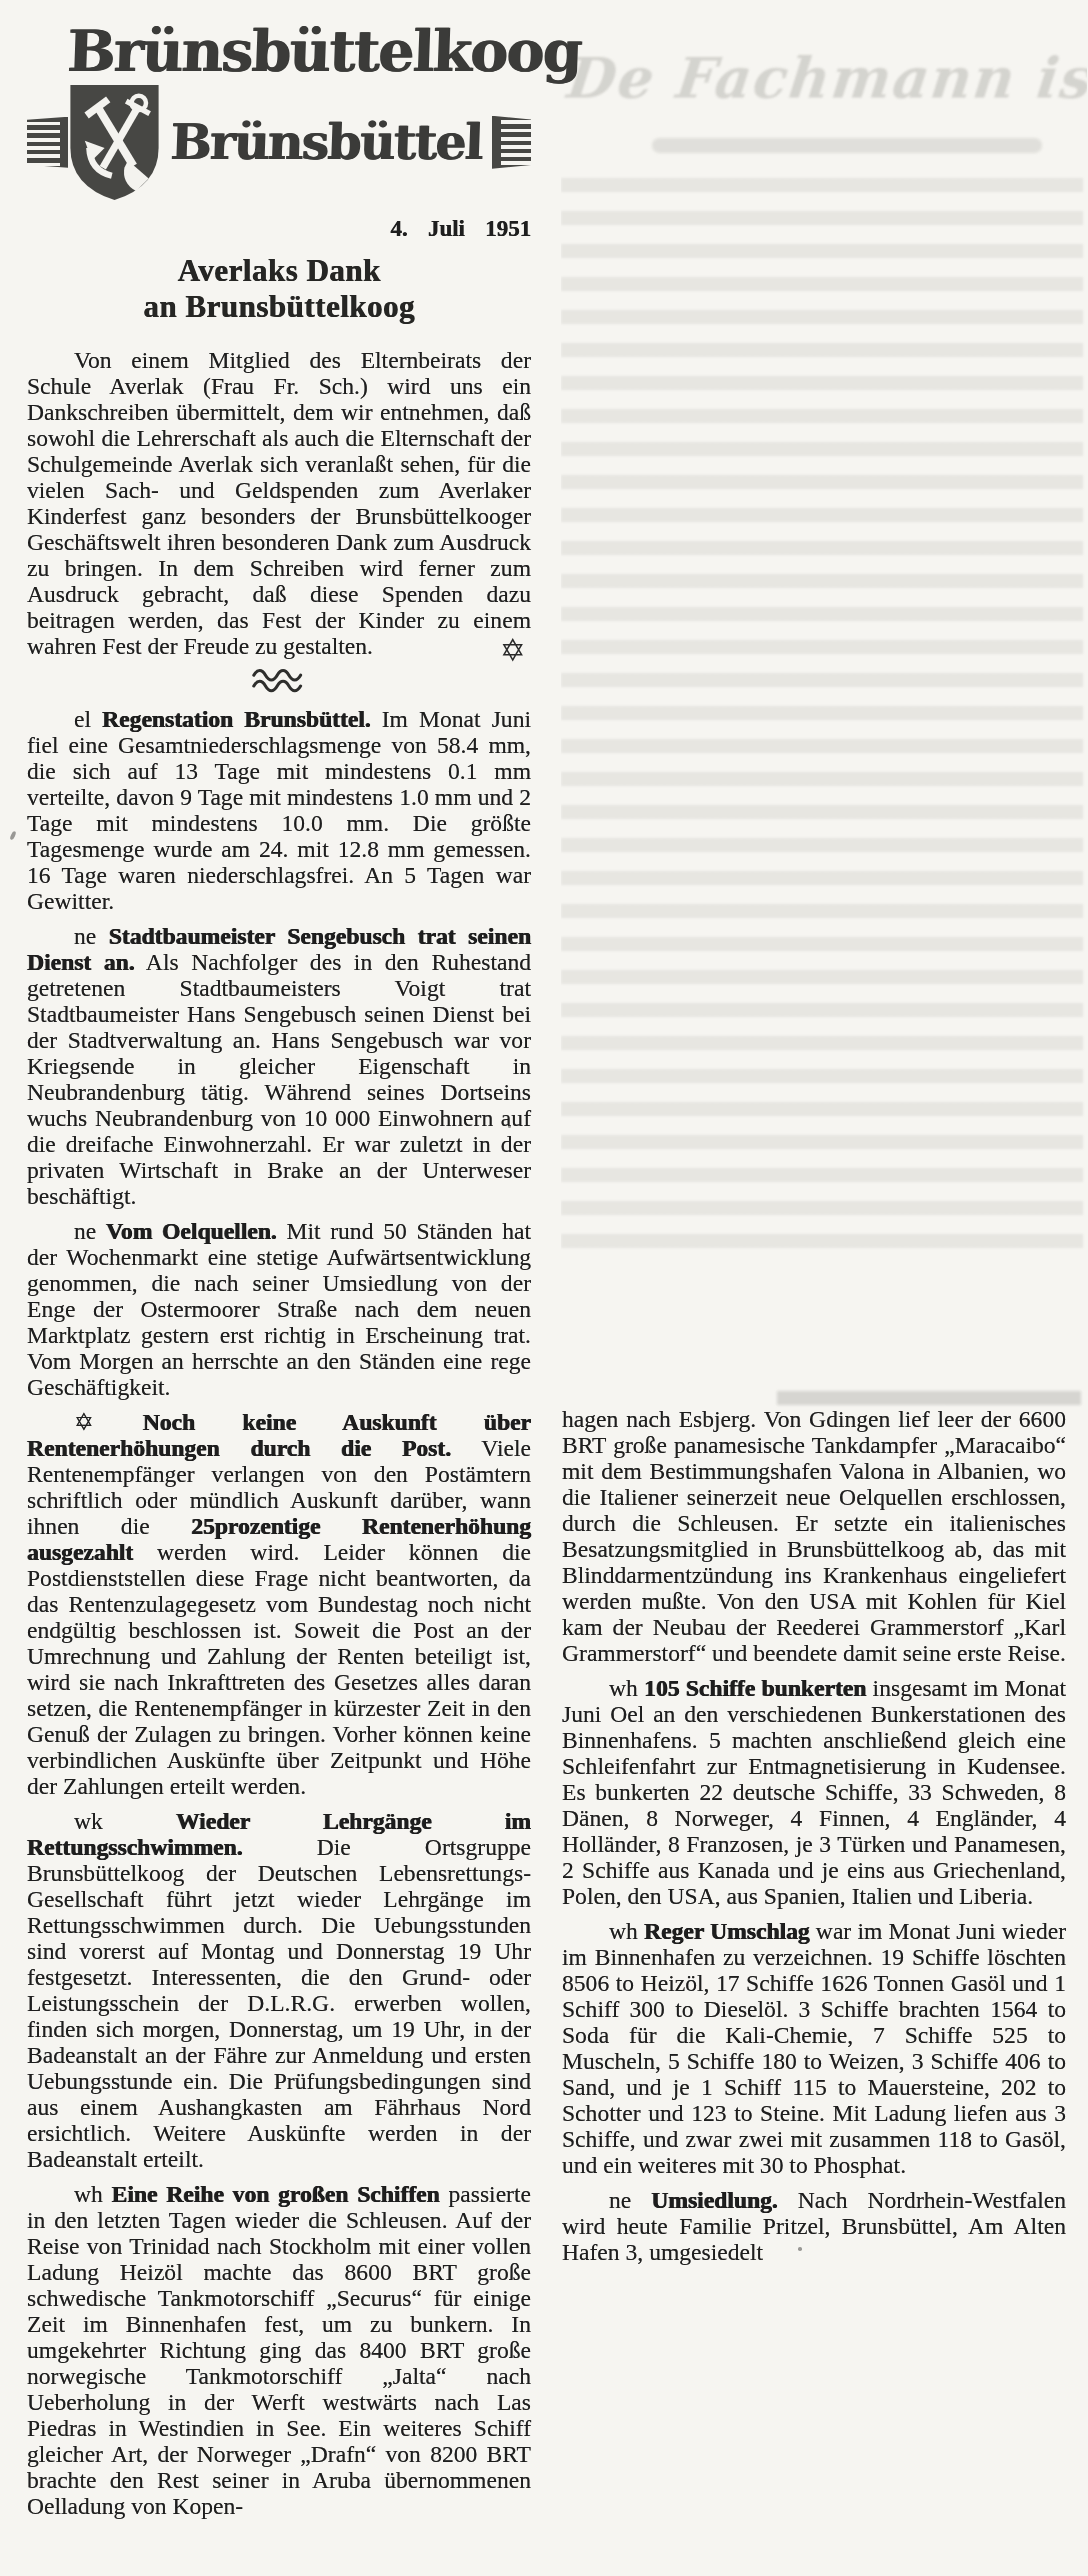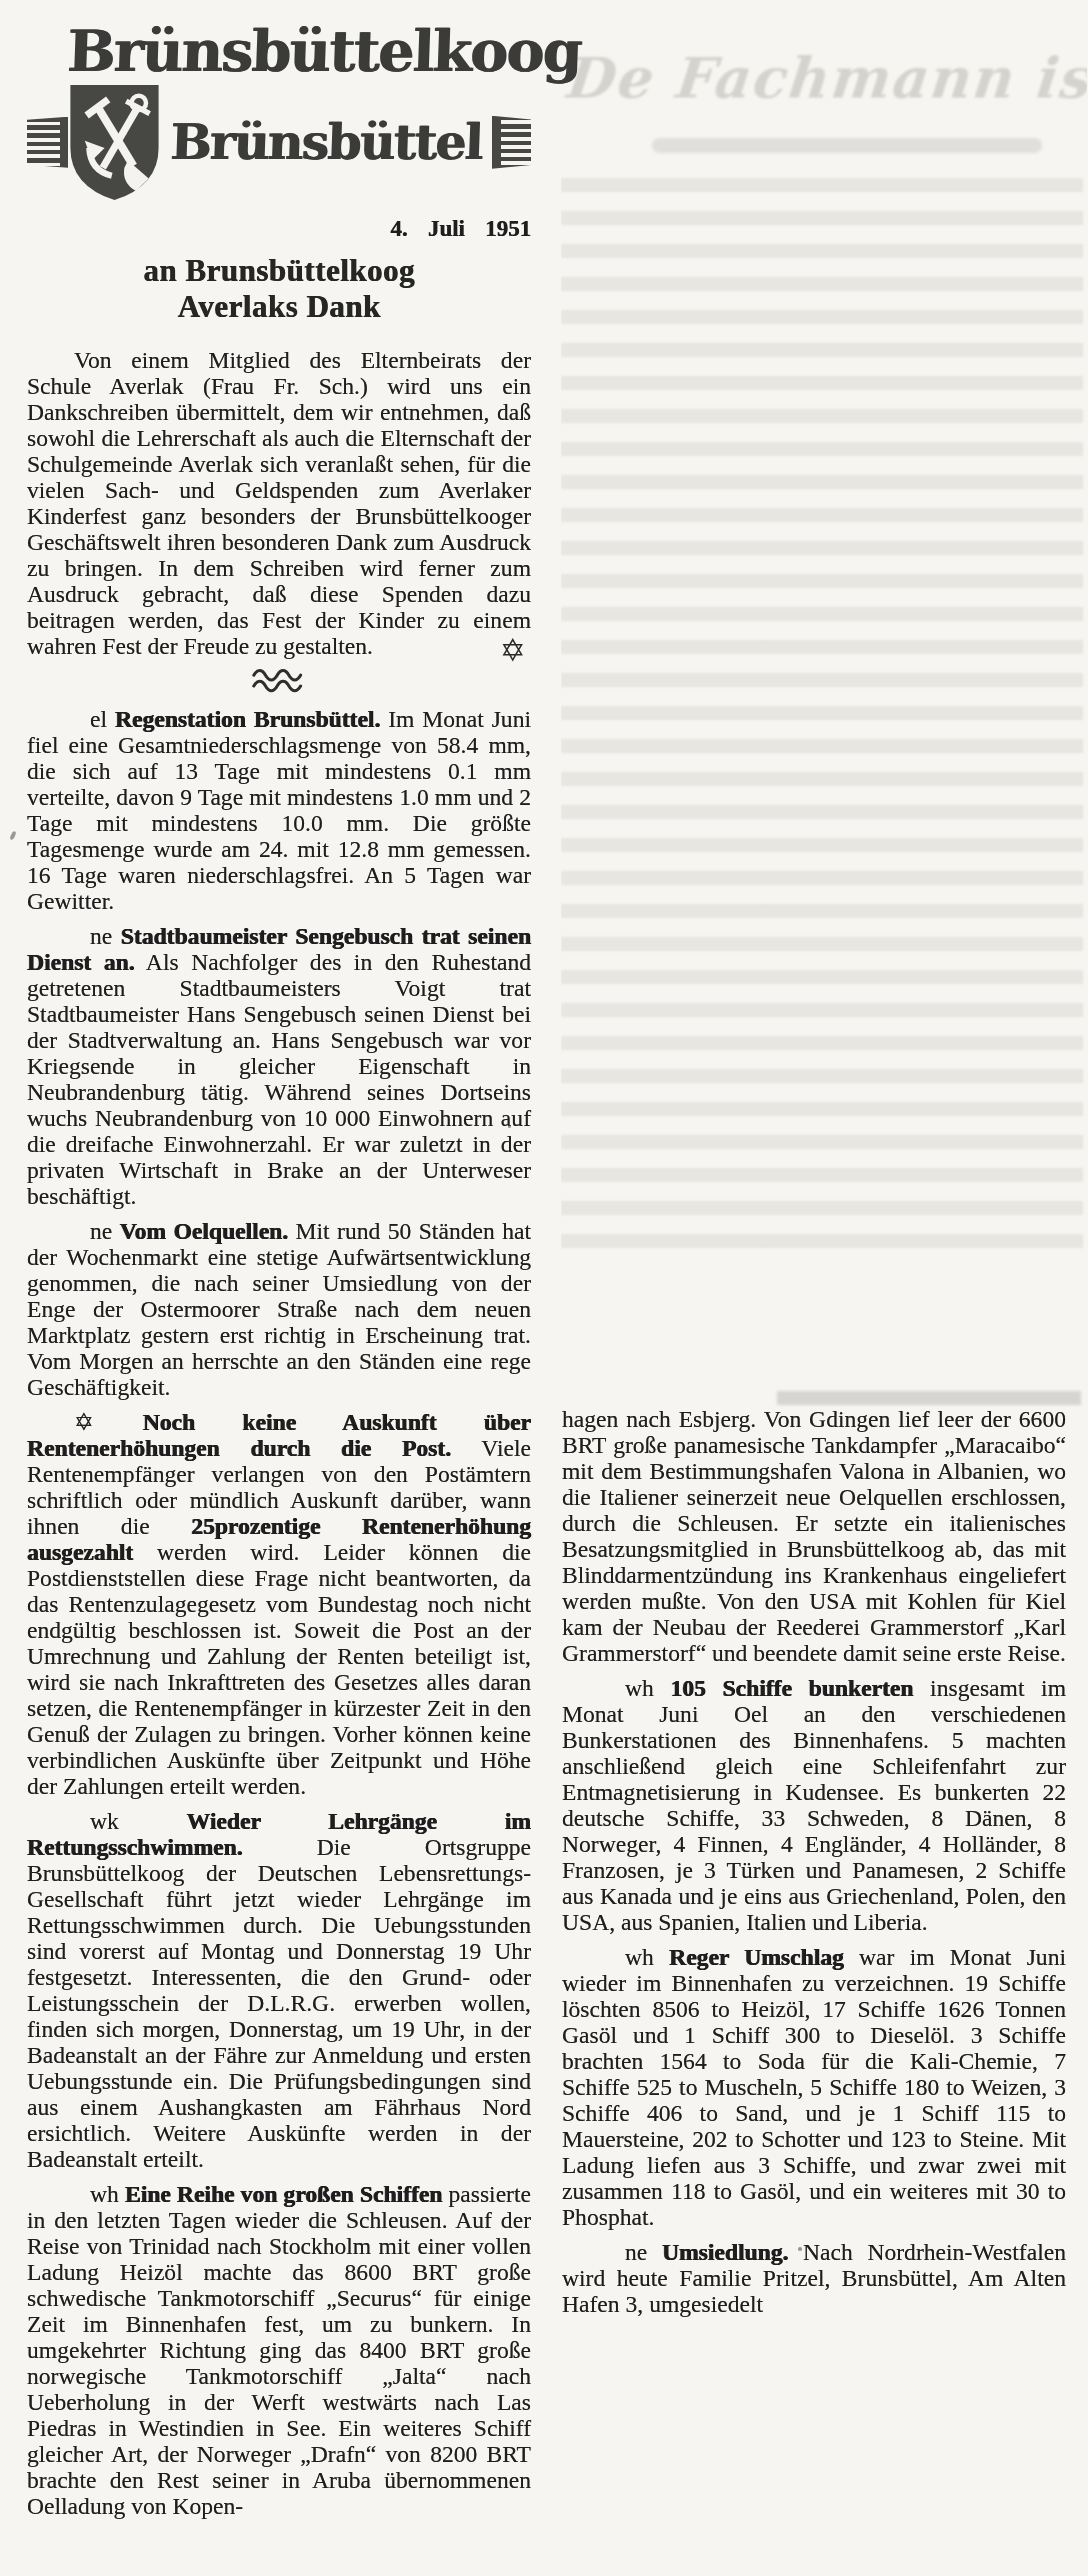--- a/index.html
+++ b/index.html
@@ -15,21 +15,21 @@
   .col-left{left:27px; top:12.7px;}
   .col-right{left:562px; top:1406px;}
   .para{
     margin:0 0 9px 0;
     font-size:23.6px; line-height:26px;
     text-align:justify; text-indent:47px;
     text-shadow:0 0 0.5px rgba(20,20,20,0.6);
     hyphens:auto;
   }
   .para.no-indent{text-indent:0;}
-  .lead{font-weight:400;margin-left:16px;}
+  .lead{font-weight:400;}
   .bt{
     font-weight:700;
     text-shadow:0.5px 0 0 #111, -0.4px 0 0 rgba(0,0,0,0.55);
   }
   .star-inline{
     font-family:"DejaVu Sans", sans-serif;
     font-size:23.6px; font-weight:400; color:#222;
   }
   
   .masthead{position:relative; padding-top:5.4px;}
@@ -154,22 +154,22 @@
           <path d="M30 90 L22 68 L44 76 Z" fill="#f4f3ef"></path>
         </svg>
         <div class="word">Brünsbüttel</div>
         <div class="fringe fringe-right"></div>
       </div>
     </div>
 
     <div class="issue-date">4. Juli 1951</div>
 
     <div class="headline">
+      <div>Averlaks Dank</div>
       <div>an Brunsbüttelkoog</div>
-      <div>Averlaks Dank</div>
     </div>
 
     <div class="intro-wrap" style="margin-top:22px;">
       <p class="para"><span>Von einem Mitglied des Elternbeirats der Schule Averlak (Frau Fr. Sch.) wird uns ein Dankschreiben übermittelt, dem wir entnehmen, daß sowohl die Lehrerschaft als auch die Elternschaft der Schulgemeinde Averlak sich veranlaßt sehen, für die vielen Sach- und Geldspenden zum Averlaker Kinderfest ganz besonders der Brunsbüttelkooger Geschäftswelt ihren besonderen Dank zum Ausdruck zu bringen. In dem Schreiben wird ferner zum Ausdruck gebracht, daß diese Spenden dazu beitragen werden, das Fest der Kinder zu einem wahren Fest der Freude zu gestalten.</span></p>
       <span class="star-ornament">✡</span>
     </div>
 
     <svg class="wavy-divider" width="60" height="27" viewBox="0 0 66 30">
       <path d="M5 8 C9 1 14 1 18 8 C22 15 27 15 31 8 C35 1 40 1 44 8 C48 15 53 15 57 8" fill="none" stroke="#2e2e2c" stroke-width="3.4" stroke-linecap="round"></path>
       <path d="M5 20 C9 13 14 13 18 20 C22 27 27 27 31 20 C35 13 40 13 44 20 C48 27 53 27 57 20" fill="none" stroke="#2e2e2c" stroke-width="3.4" stroke-linecap="round"></path>

